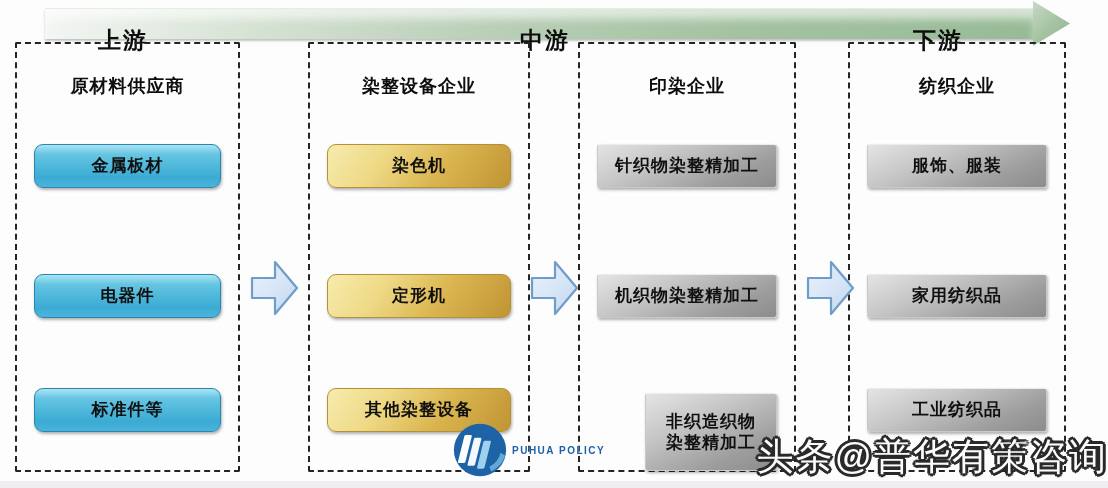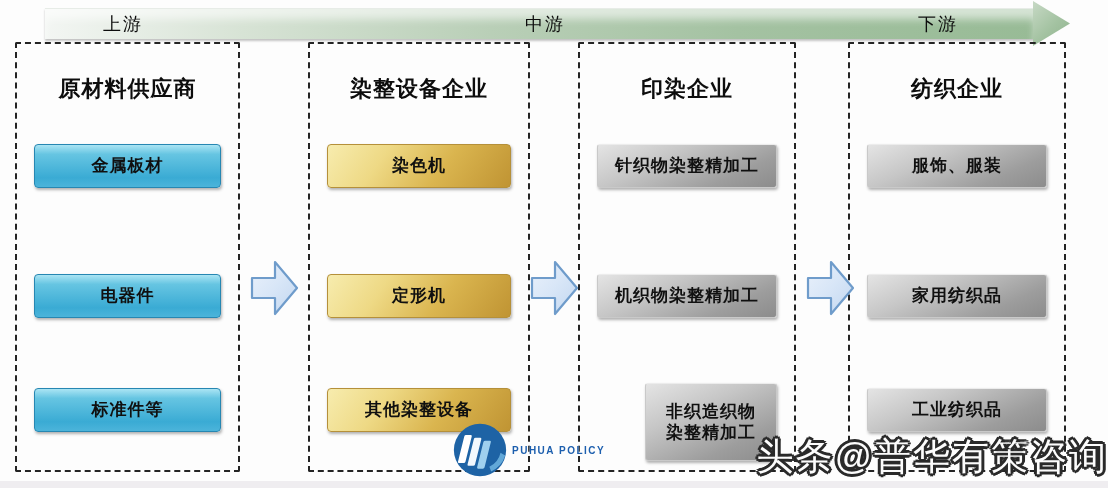--- a/index.html
+++ b/index.html
@@ -10,53 +10,53 @@
     color:#111;
   }
   
   .flow-bar{
     position:absolute;left:45px;top:8px;width:990px;height:30px;
     background:linear-gradient(to right,#f3f6f3 0%,#d7e3d5 20%,#b9cfb7 45%,#a4c2a2 70%,#98bb96 100%);
     box-shadow:inset 0 10px 8px rgba(255,255,255,.6), 0 2px 2px rgba(90,90,90,.35);
     border-top:1px solid #e7ece7;
   }
   .stage{
-    position:absolute;top:0;height:30px;line-height:30px;
+    position:absolute;top:16px;height:30px;line-height:30px;
     transform:translateX(-50%);
-    font-size:18px;font-weight:normal;color:#0d0d0d;letter-spacing:2px;white-space:nowrap;
+    font-size:23px;font-weight:bold;color:#0d0d0d;letter-spacing:2px;white-space:nowrap;
   }
   .s1{left:78px}.s2{left:500px}.s3{left:893px}
   .bar-head{
     position:absolute;left:1033px;top:1px;width:37px;height:45px;
     clip-path:polygon(0 0,100% 50%,0 100%);
     background:linear-gradient(135deg,#c7d9c5 0%,#a3c2a1 55%,#8fb48d 100%);
   }
   
   .col{
     position:absolute;top:42px;height:430px;
     border:2px dashed #242424;border-radius:2px;box-sizing:border-box;
   }
   .c1{left:15px;width:225px}
   .c2{left:308px;width:222px}
   .c3{left:578px;width:218px}
   .c4{left:848px;width:218px}
   .col-header{
     position:absolute;top:30px;left:0;right:0;text-align:center;
-    font-size:22px;font-weight:bold;letter-spacing:1px;color:#0d0d0d;white-space:nowrap;
+    font-size:18px;font-weight:bold;letter-spacing:1px;color:#0d0d0d;white-space:nowrap;
   }
   
   .box{
     position:absolute;left:17px;right:17px;height:44px;
     display:flex;align-items:center;justify-content:center;
     font-size:17px;font-weight:bold;color:#101010;letter-spacing:1px;
-    border-radius:4px;box-shadow:1px 2px 3px rgba(0,0,0,.3);
+    border-radius:9px;box-shadow:1px 2px 3px rgba(0,0,0,.3);
     text-align:center;line-height:1.25;padding:0 10px;box-sizing:border-box;
   }
   .r1{top:100px}.r2{top:230px}.r3{top:344px}
-  .r3tall{top:339px;height:78px;padding:0 14px;margin-left:48px;}
+  .r3tall{top:349px;height:78px;padding:0 14px;margin-left:48px;}
   .blue{
     background:linear-gradient(180deg,#abe5f4 0%,#66c5e2 22%,#3aabd4 78%,#4cb4da 100%);
     border:1px solid #2787b2;
   }
   .gold{
     background:linear-gradient(125deg,#f7ecae 0%,#eed985 30%,#dab54f 62%,#c09433 100%);
     border:1px solid #b5903a;
   }
   .gray{
     background:linear-gradient(155deg,#e4e4e4 0%,#c6c6c6 35%,#9d9d9d 75%,#8c8c8c 100%);

